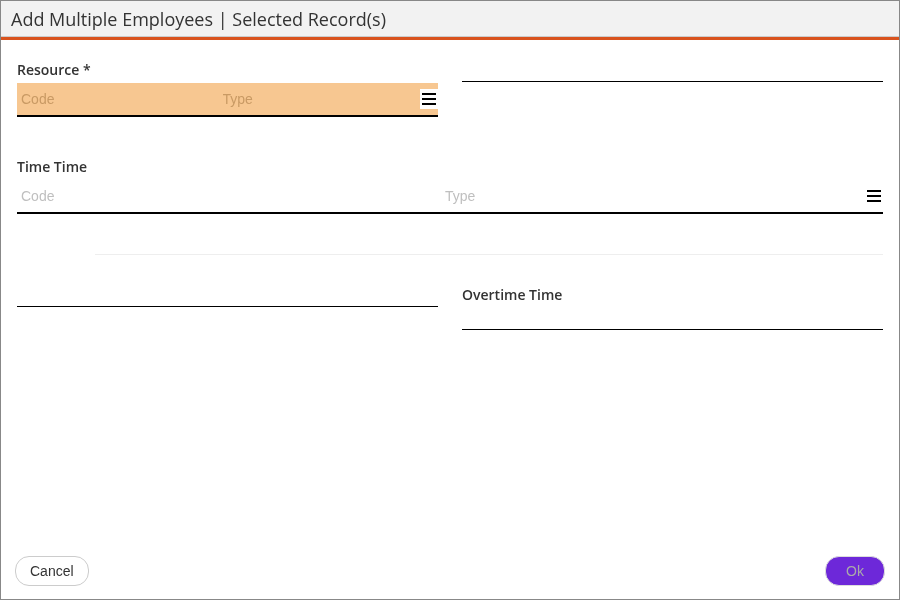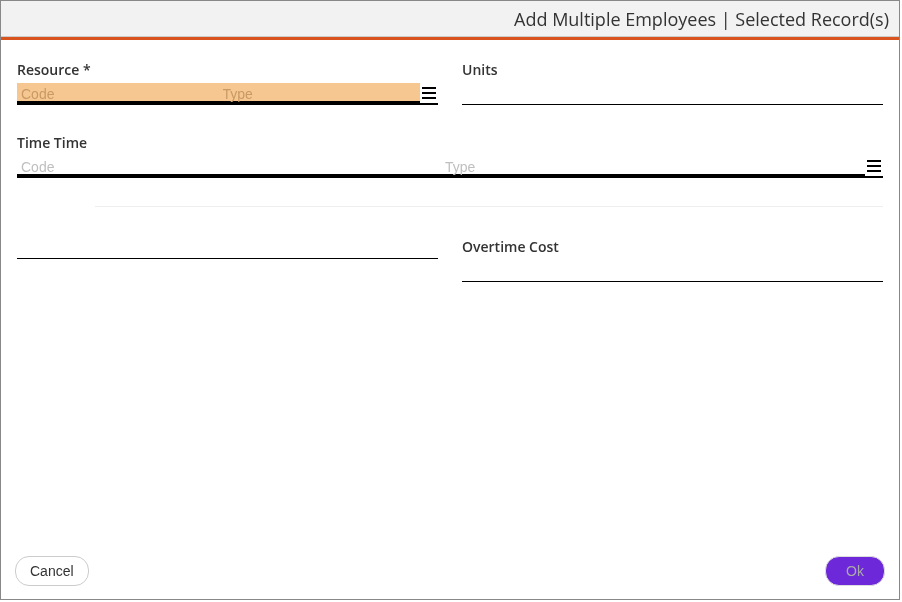--- a/index.html
+++ b/index.html
@@ -22,36 +22,35 @@
   .titlebar {
     height: 36px;
     background: #f2f2f2;
     border-bottom: 1px solid #ccc;
     display: flex;
     align-items: center;
     padding: 0 10px;
     font-size: 18px;
     font-weight: 400;
     color: #333;
-    justify-content: flex-end;
   }
   .accentbar {
     height: 3px;
     background: #d9531e;
   }
   .body {
     flex: 1;
     padding: 20px 16px 8px 16px;
     overflow: hidden;
     position: relative;
   }
   .row {
     display: flex;
     gap: 24px;
-    margin-bottom: 28px;
+    margin-bottom: 40px;
   }
   .field {
     flex: 1;
     display: flex;
     flex-direction: column;
   }
   .field-label {
     font-size: 14px;
     font-weight: 600;
     color: #333;
@@ -62,23 +61,23 @@
     border-bottom: 1px solid #000;
     background: transparent;
     height: 22px;
     font-size: 14px;
     padding: 2px 2px;
     outline: none;
     width: 100%;
   }
   .lookup-wrap {
     display: flex;
-    align-items: flex-start;
-    border-bottom: 4px solid #000000;
-    height: 22px;
+    align-items: center;
+    border-bottom: 2px solid #000000;
+    height: 34px;
     position: relative;
   }
   .lookup-wrap.highlight {
     background: #f7c791;
   }
   .lookup-col {
     flex: 1;
     border: none;
     background: transparent;
     height: 22px;
@@ -155,21 +154,20 @@
           <input class="lookup-col" placeholder="Code" style="">
           <input class="lookup-col" placeholder="Type" style="">
           <div class="lookup-icon">
             <span></span>
               <span></span>
               <span></span>
           </div>
         </div>
       </div>
       <div class="field">
-        <label class="field-label">Units</label>
         <input class="underline-input" value="" style="">
       </div>
     </div>
 
     <div class="row">
       <div class="field" style="flex:1">
         <label class="field-label">Time Time</label>
         <div class="lookup-wrap">
           <input class="lookup-col" placeholder="Code" style="">
           <input class="lookup-col" placeholder="Type" style="">
@@ -182,21 +180,21 @@
       </div>
     </div>
 
     <div class="divider-light"></div>
 
     <div class="row">
       <div class="field">
         <input class="underline-input" value="" style="">
       </div>
       <div class="field">
-        <label class="field-label">Overtime Cost</label>
+        <label class="field-label">Overtime Time</label>
         <input class="underline-input" value="" style="">
       </div>
     </div>
 
   </div>
 
   <div class="footer">
     <button class="btn">Cancel</button>
     <button class="btn btn-primary" disabled="">Ok</button>
   </div>

